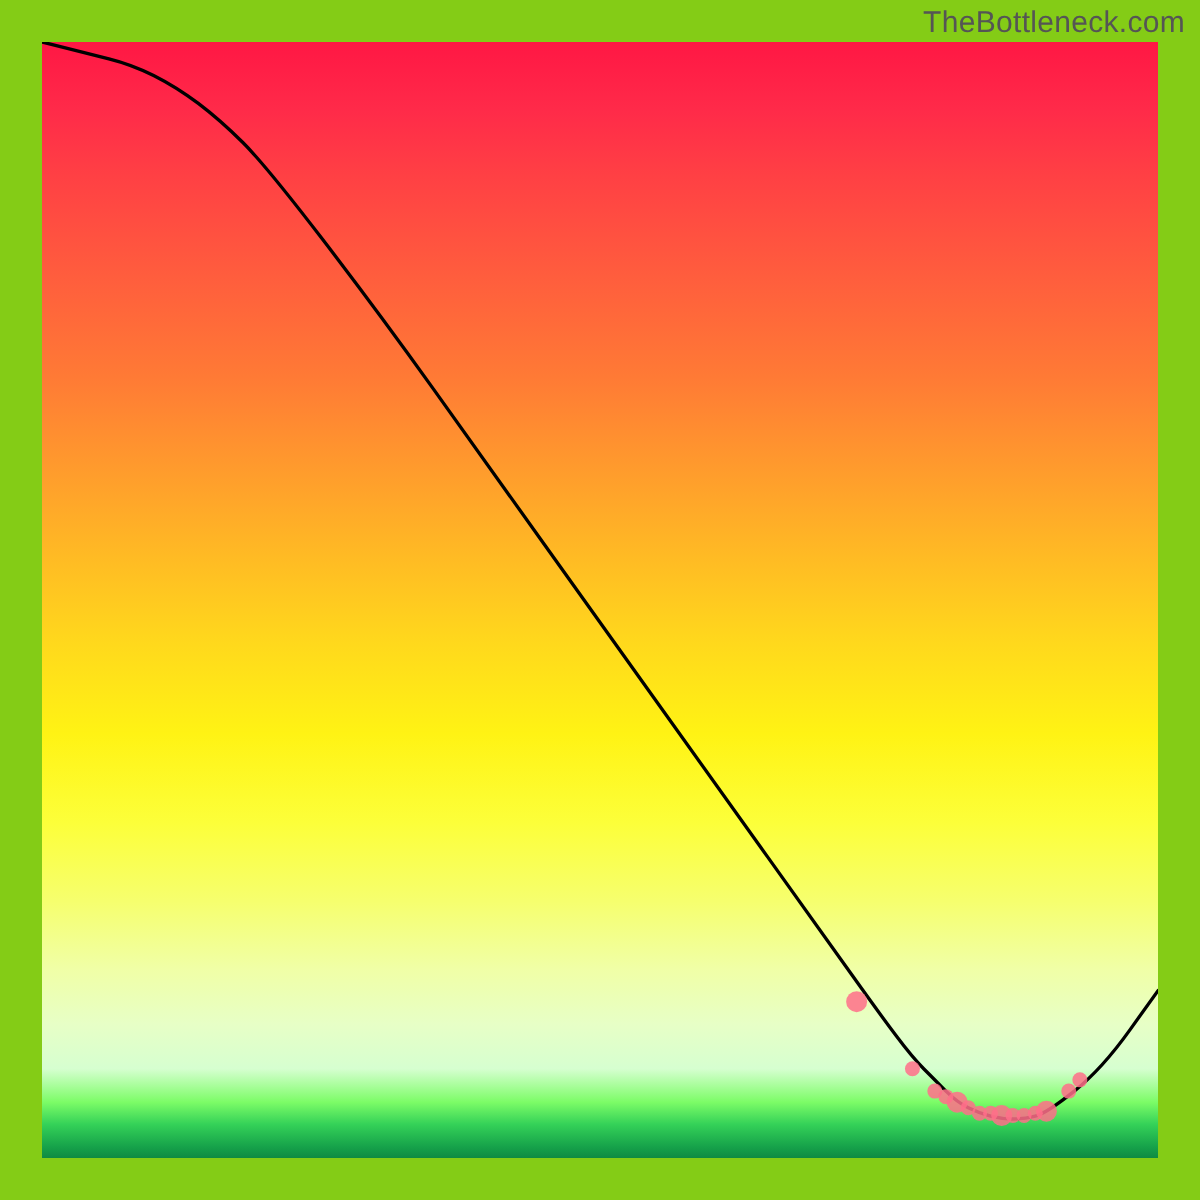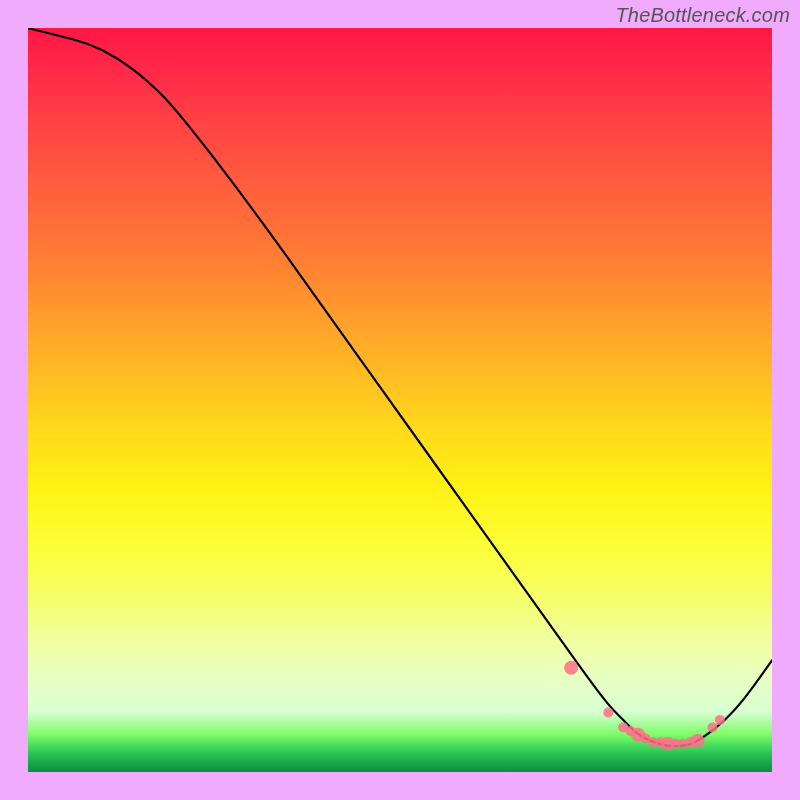--- a/index.html
+++ b/index.html
@@ -8,22 +8,21 @@
     width: 800px;
     height: 800px;
     background: #000;
     overflow: hidden;
     font-family: Arial, Helvetica, sans-serif;
   }
   .frame {
     position: relative;
     width: 800px;
     height: 800px;
-    background: #f0abfc;
-    font-style: italic;
+    background: #84cc16;
   }
   .watermark {
     position: absolute;
     top: 4px;
     right: 10px;
     color: #555;
     font-size: 20px;
     font-weight: 500;
     letter-spacing: 0.2px;
     z-index: 5;

